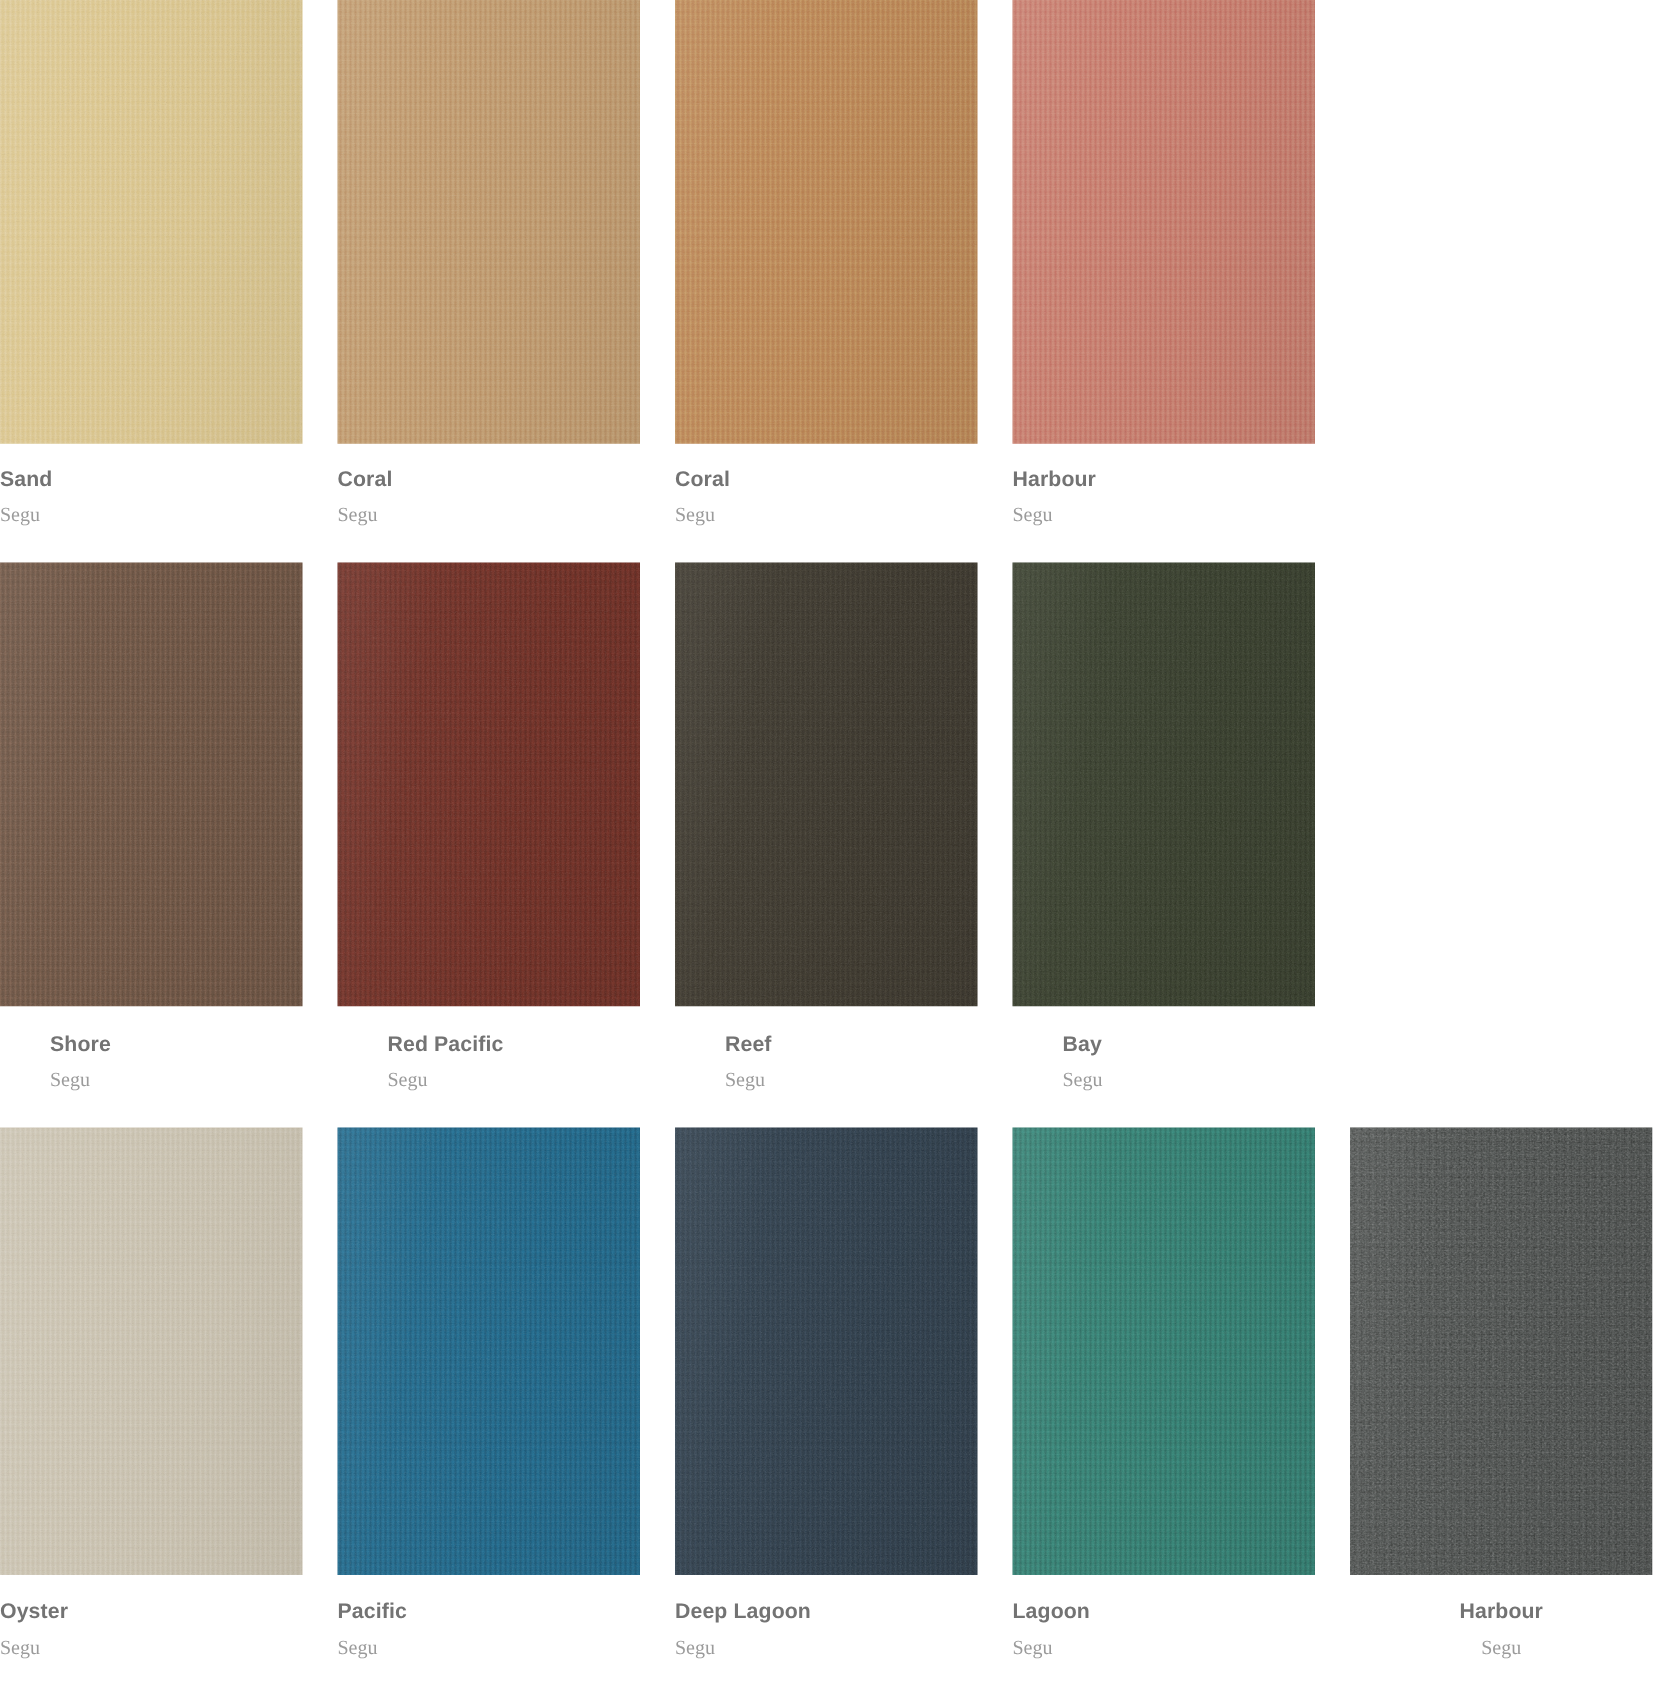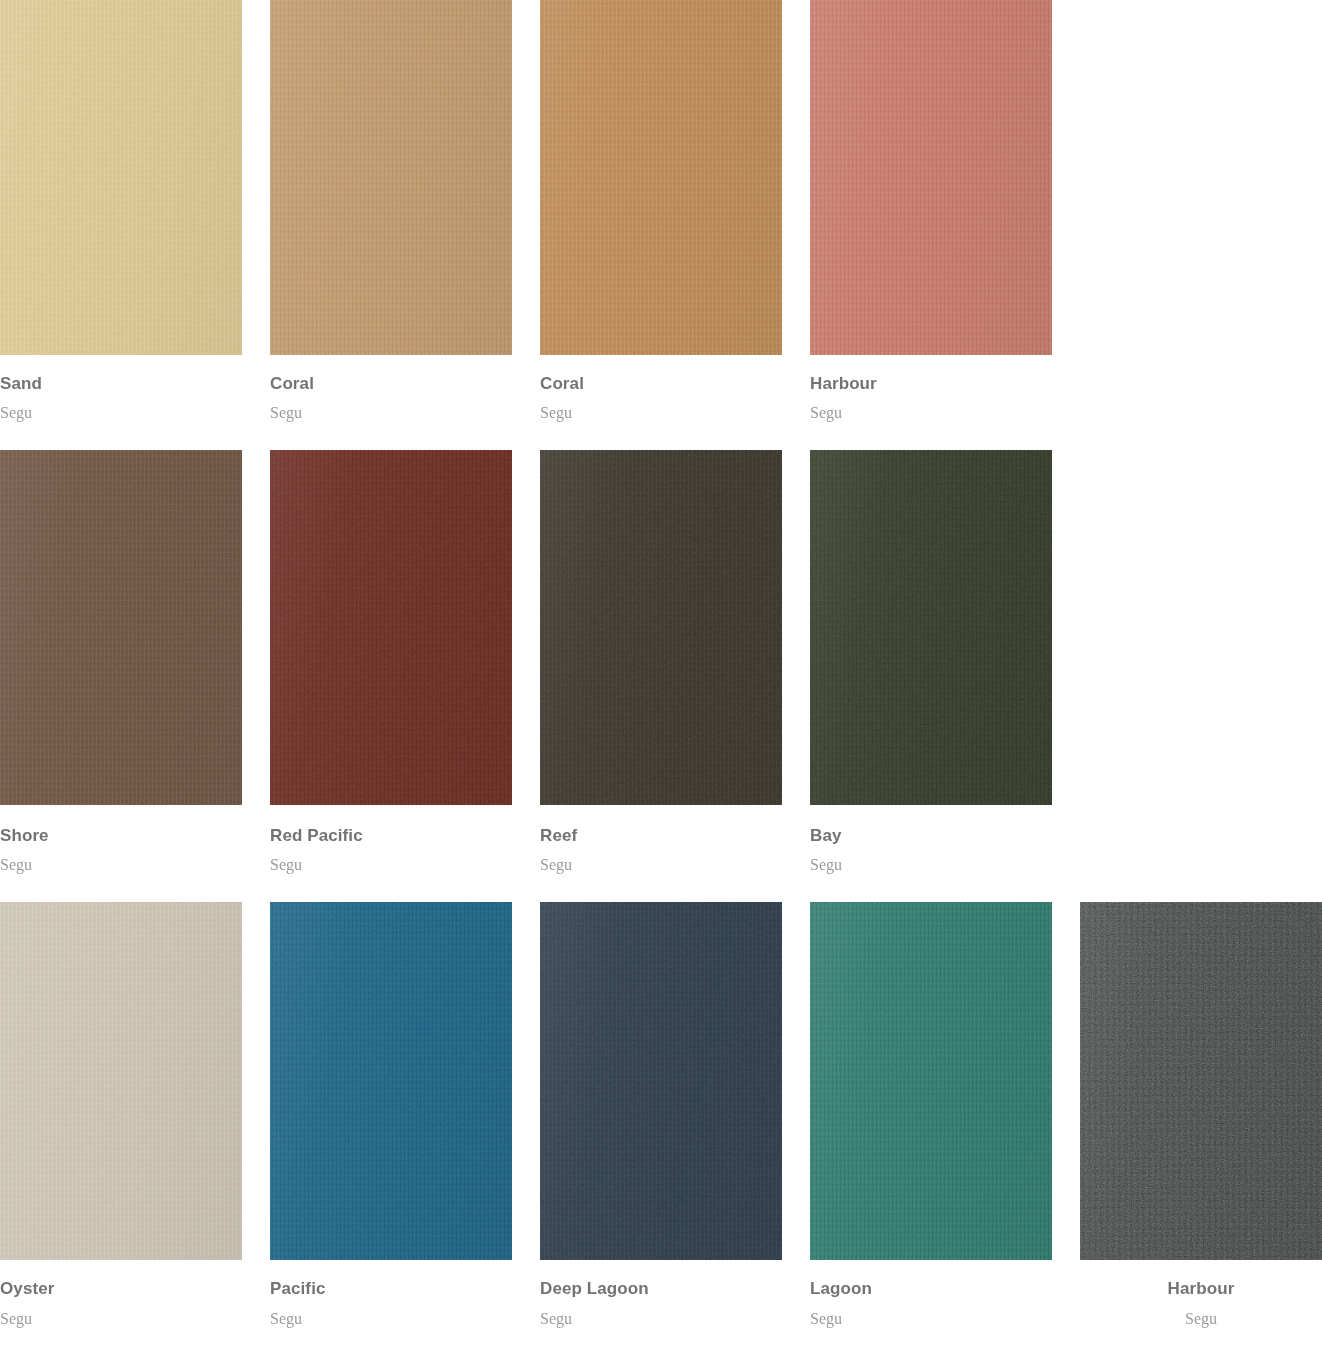--- a/index.html
+++ b/index.html
@@ -137,21 +137,21 @@
   }
   .swatch-brand {
     font-size: 16px;
     font-weight: normal;
     color: #9b9b9b;
     line-height: 1.2;
     padding-top: 9px;
     font-family: Liberation Serif, serif;
   }
   
-  .row-2 .swatch-caption { padding-top: 21px; }
+  .row-2 .swatch-caption { padding-top: 21px; padding-left: 40px; }
 </style>
 </head>
 <body>
 
 <div class="gallery">
 
 <div class="swatch-row row-1">
       <div class="swatch-card">
         <div class="swatch-tile" style="background-color: rgb(224, 203, 148);">
           <div class="tile-weave"></div>

